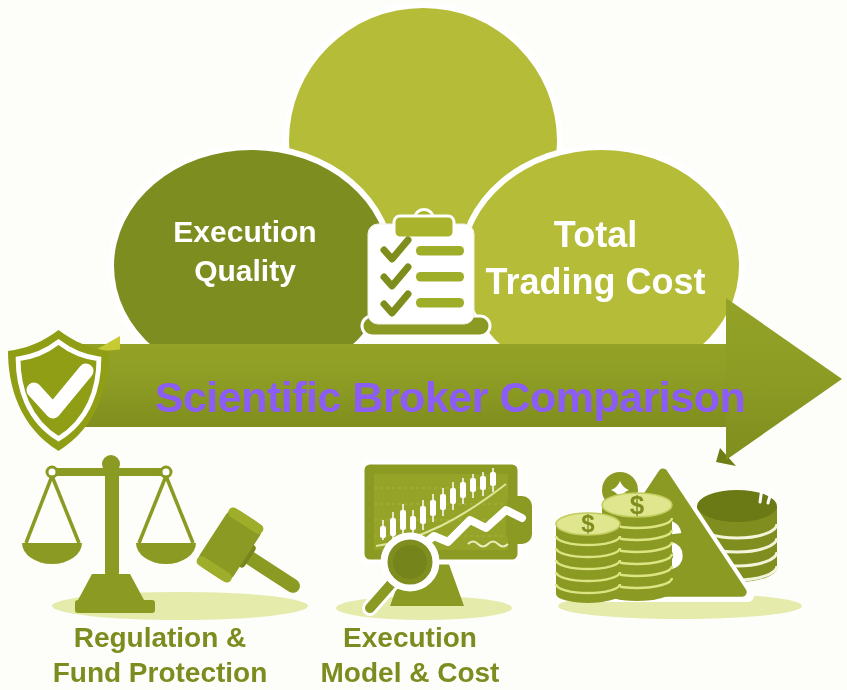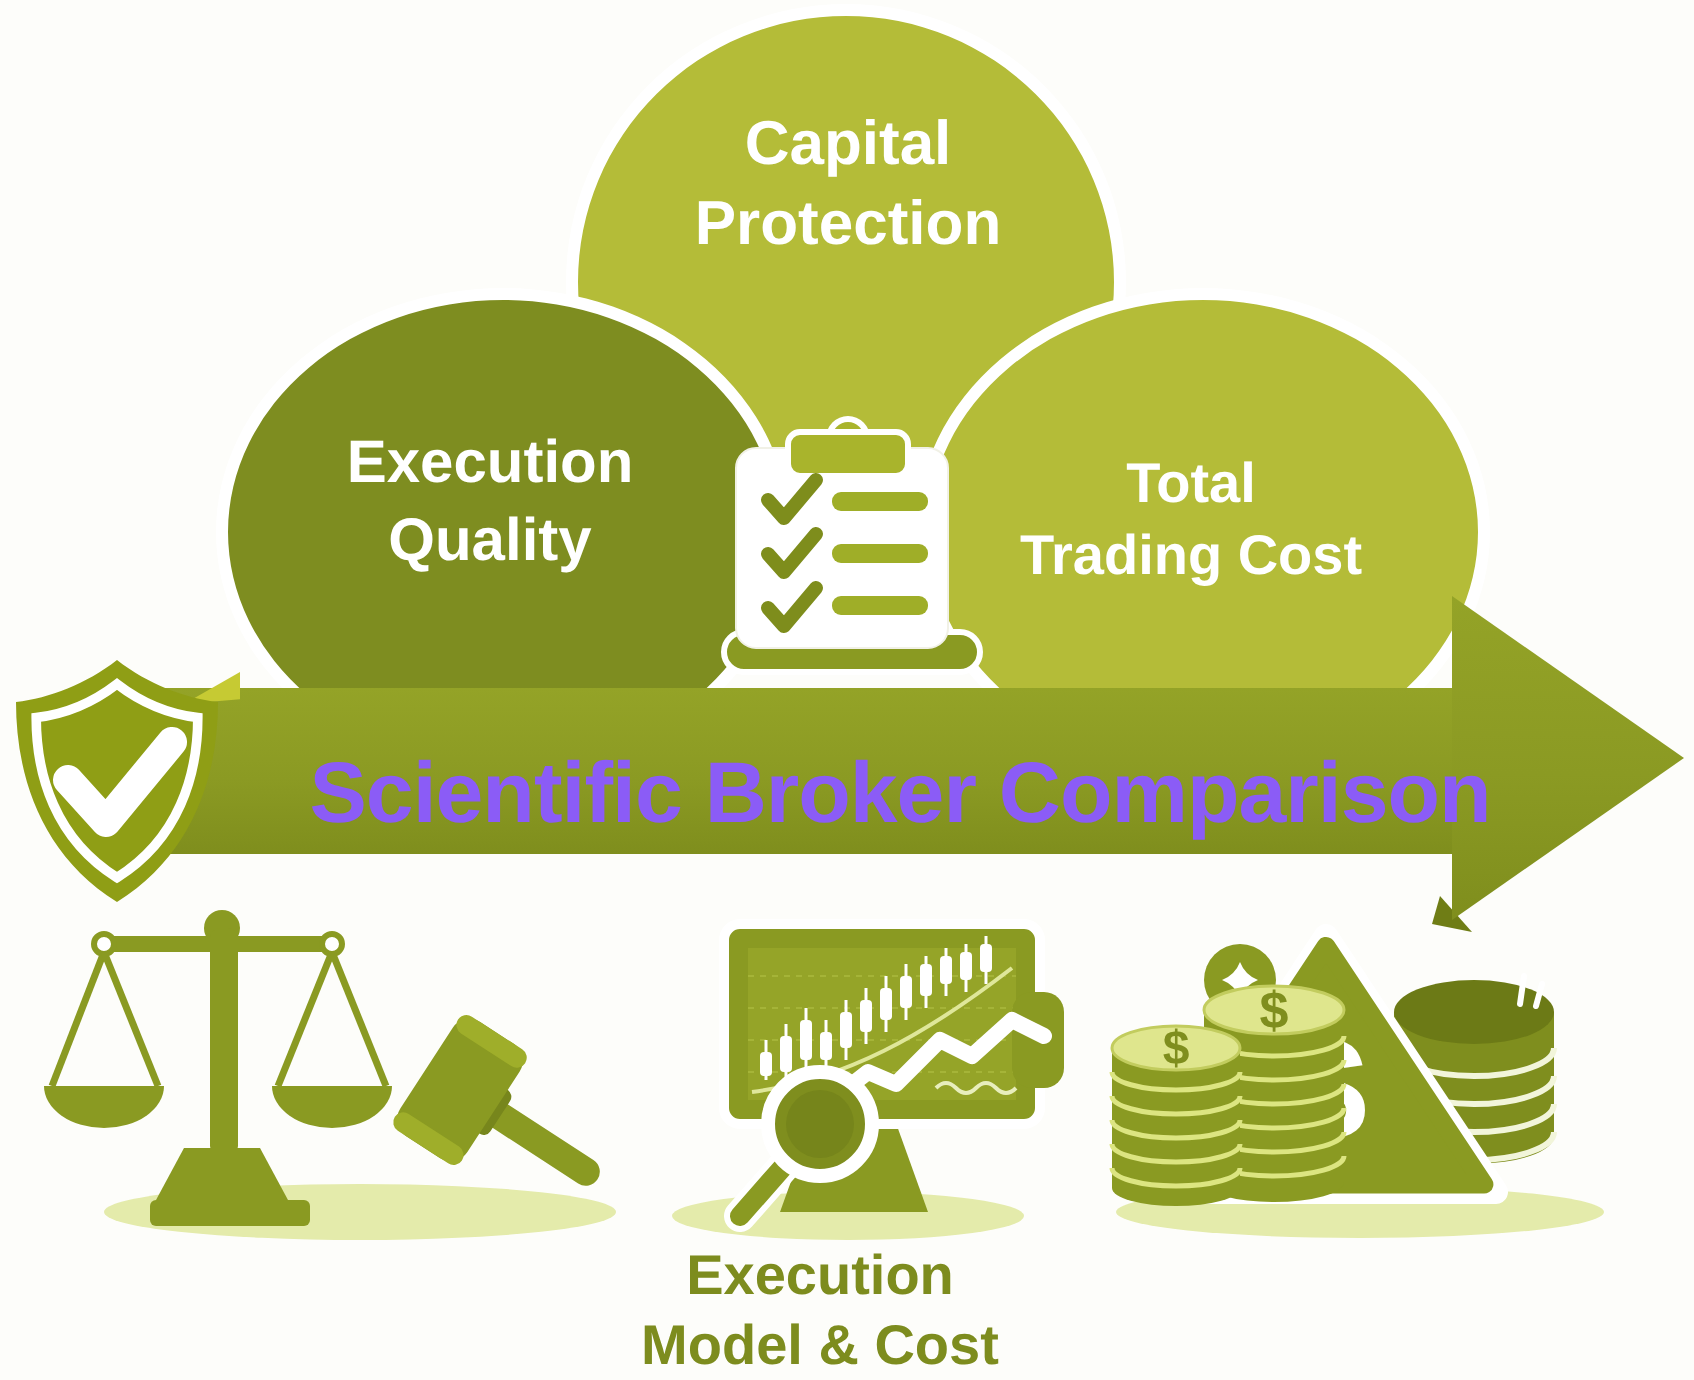--- a/index.html
+++ b/index.html
@@ -12,21 +12,21 @@
   .circle{position:absolute;border:6px solid #fff;border-radius:50%;box-sizing:border-box;}
   .circle.top{left:283px;top:2px;width:280px;height:278px;background:#b4bc38;z-index:2;}
   .circle.left{left:108px;top:144px;width:287px;height:244px;background:#7e8d20;z-index:3;}
   .circle.right{left:458px;top:144px;width:287px;height:244px;background:#b4bc38;z-index:3;}
   .venn-label{
     position:absolute;z-index:4;color:#fff;font-weight:bold;text-align:center;
     white-space:pre-line;line-height:1.3;letter-spacing:0px;
   }
   .venn-label.top{left:285px;top:52px;width:278px;font-size:31px;}
   .venn-label.left{left:125px;top:212px;width:240px;font-size:30px;}
-  .venn-label.right{left:468px;top:224px;width:255px;font-size:28px;}
+  .venn-label.right{left:468px;top:212px;width:255px;font-size:36px;}
   
   .band{
     position:absolute;left:58px;top:344px;width:674px;height:83px;z-index:6;
     background:linear-gradient(180deg,#94a327 0%,#8b9a23 55%,#7f8e1d 100%);
   }
   .arrowhead{
     position:absolute;left:726px;top:298px;width:116px;height:162px;z-index:6;
     background:linear-gradient(180deg,#94a327 0%,#8b9a23 55%,#7f8e1d 100%);
     clip-path:polygon(0 0,100% 50%,0 100%);
   }
@@ -56,22 +56,20 @@
 </style>
 </head>
 <body>
 
 <div class="canvas">
 
   <div class="circle top"></div>
   <div class="circle left"></div>
   <div class="circle right"></div>
 
-  <div class="venn-label top">Capital
-Protection</div>
   <div class="venn-label left">Execution
 Quality</div>
   <div class="venn-label right">Total
 Trading Cost</div>
 
   <svg class="clipboard" viewBox="0 0 148 142">
     <rect x="12" y="113" width="128" height="20" rx="10" fill="#8a9a22" stroke="#fff" stroke-width="3"></rect>
     <rect x="18" y="21" width="106" height="100" rx="10" fill="#fff" stroke="#f1f1e6" stroke-width="1"></rect>
     <circle cx="74" cy="16" r="11" fill="#fff"></circle>
     <circle cx="74" cy="16" r="8" fill="#a9b42c"></circle>
@@ -227,16 +225,18 @@
           <path d="M8,102 a32,9 0 0 0 64,0"></path>
         <path d="M8,114 a32,9 0 0 0 64,0"></path>
           <path d="M8,126 a32,9 0 0 0 64,0"></path>
         <path d="M8,138 a32,9 0 0 0 64,0"></path>
       </g>
       <ellipse cx="40" cy="78" rx="32" ry="11" fill="#dfe68d" stroke="#c2cc5e" stroke-width="1.5"></ellipse>
       <text x="40" y="86" text-anchor="middle" font-size="24" font-weight="bold" fill="#7f8e1e" font-family="Liberation Sans, DejaVu Sans, sans-serif">$</text>
     </g>
   </svg>
 
+  <div class="pillar-label p1">Regulation &amp;
+Fund Protection</div>
   <div class="pillar-label p2">Execution
 Model &amp; Cost</div>
 
 </div>
 
 </body></html>

